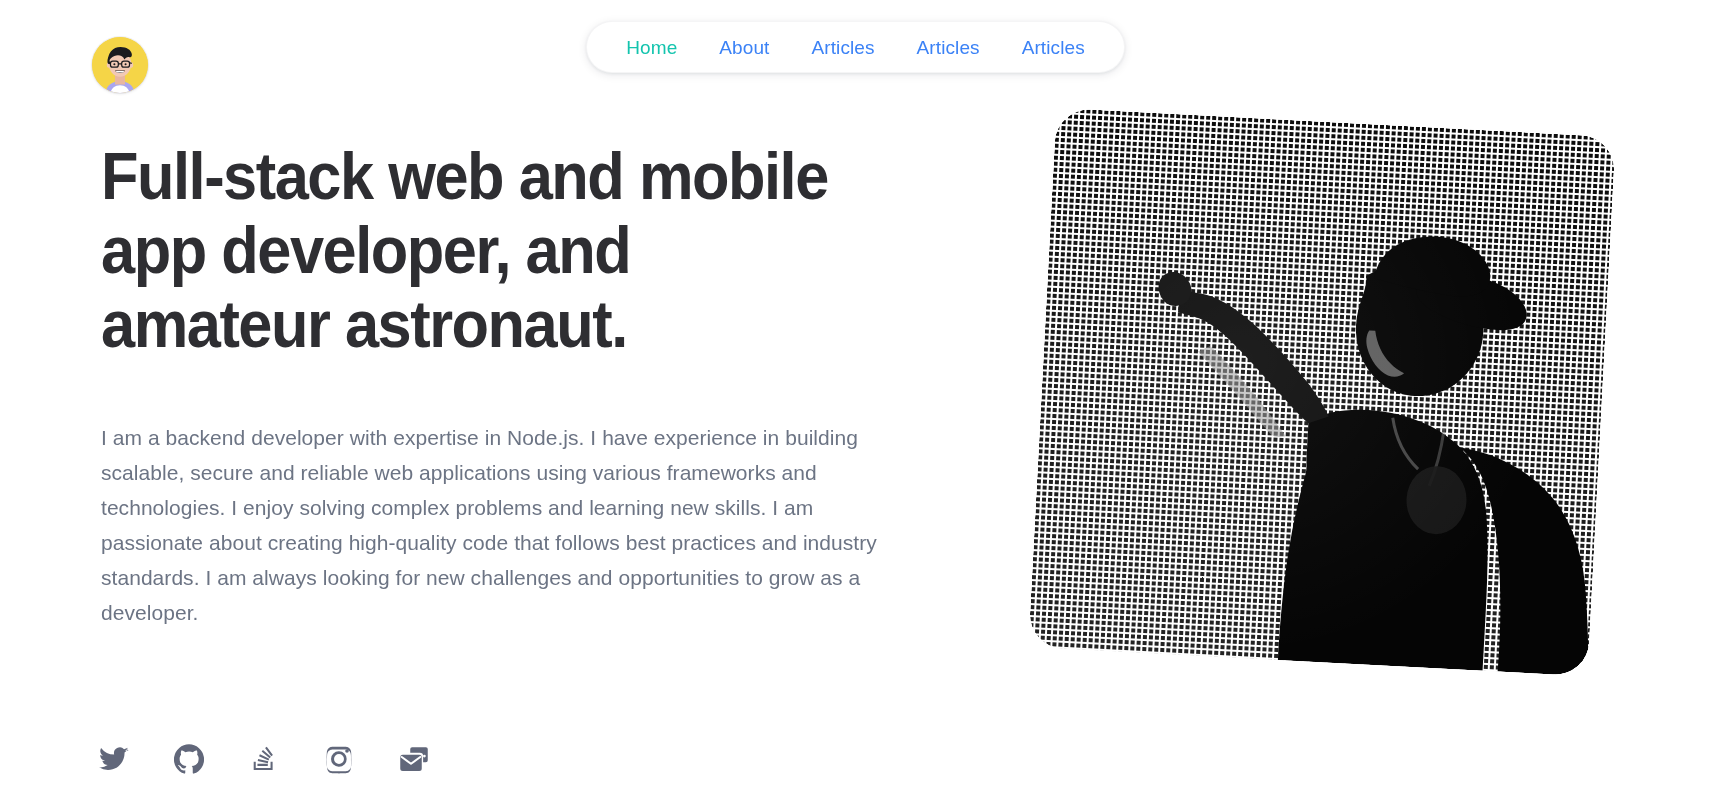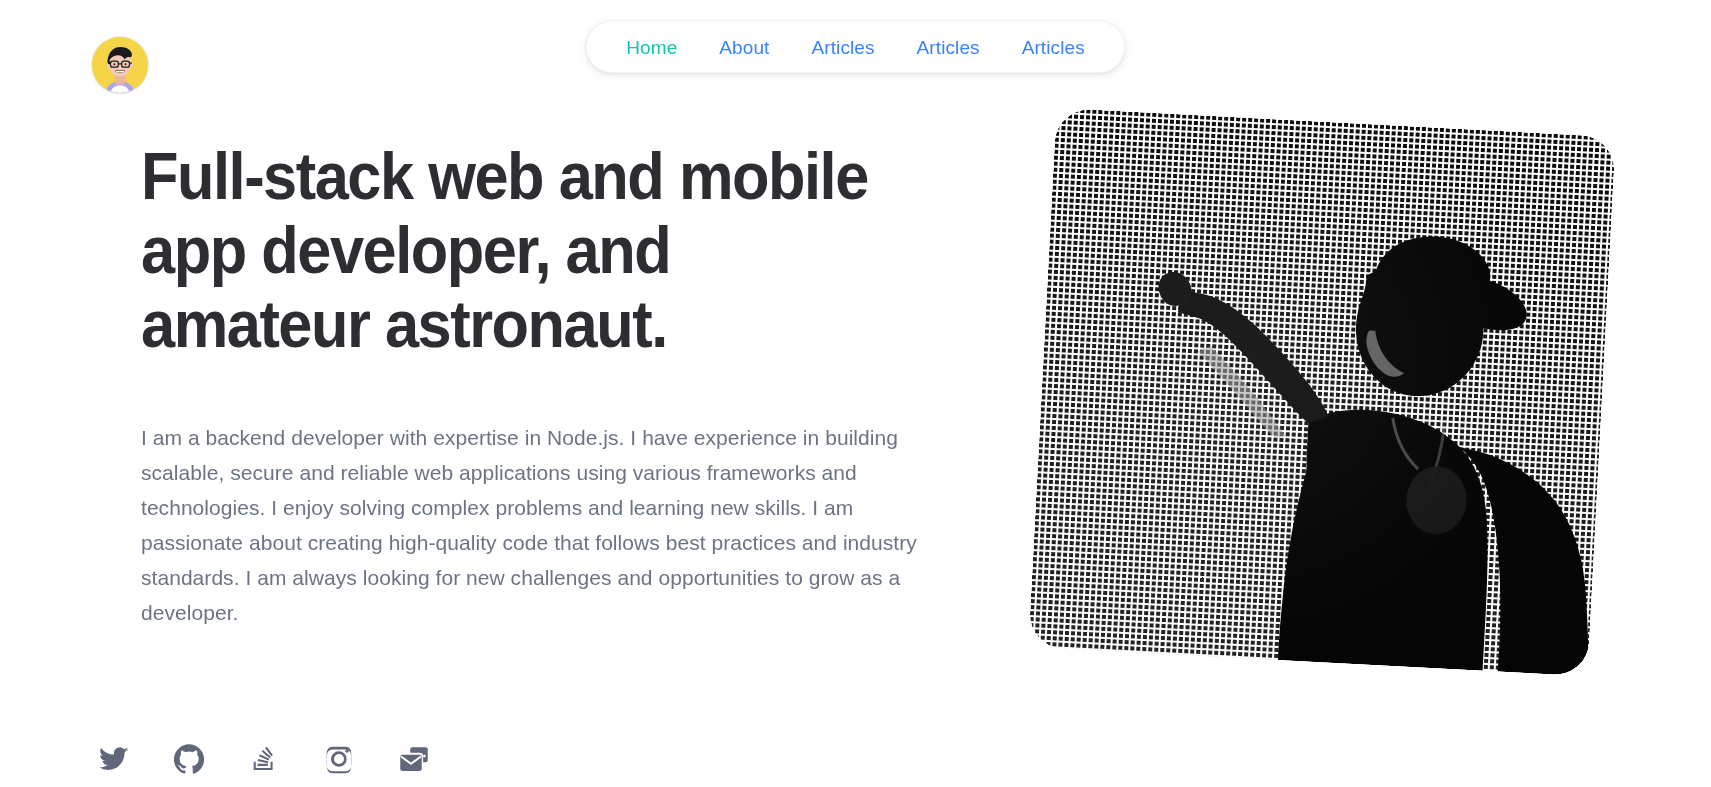--- a/index.html
+++ b/index.html
@@ -72,21 +72,20 @@
     z-index: 50;
   }
   .avatar-btn svg { display: block; width: 100%; height: 100%; }
 
   
   .hero-left {
     position: absolute;
     left: 101px;
     top: 140px;
     width: 820px;
-    margin-left: 40px;
   }
 
   .hero-title {
     font-family: "Liberation Sans Narrow", "Liberation Sans", sans-serif;
     font-weight: 700;
     font-size: 66px;
     line-height: 1.12;
     letter-spacing: -1.6px;
     color: #2e2e32;
     max-width: 800px;

